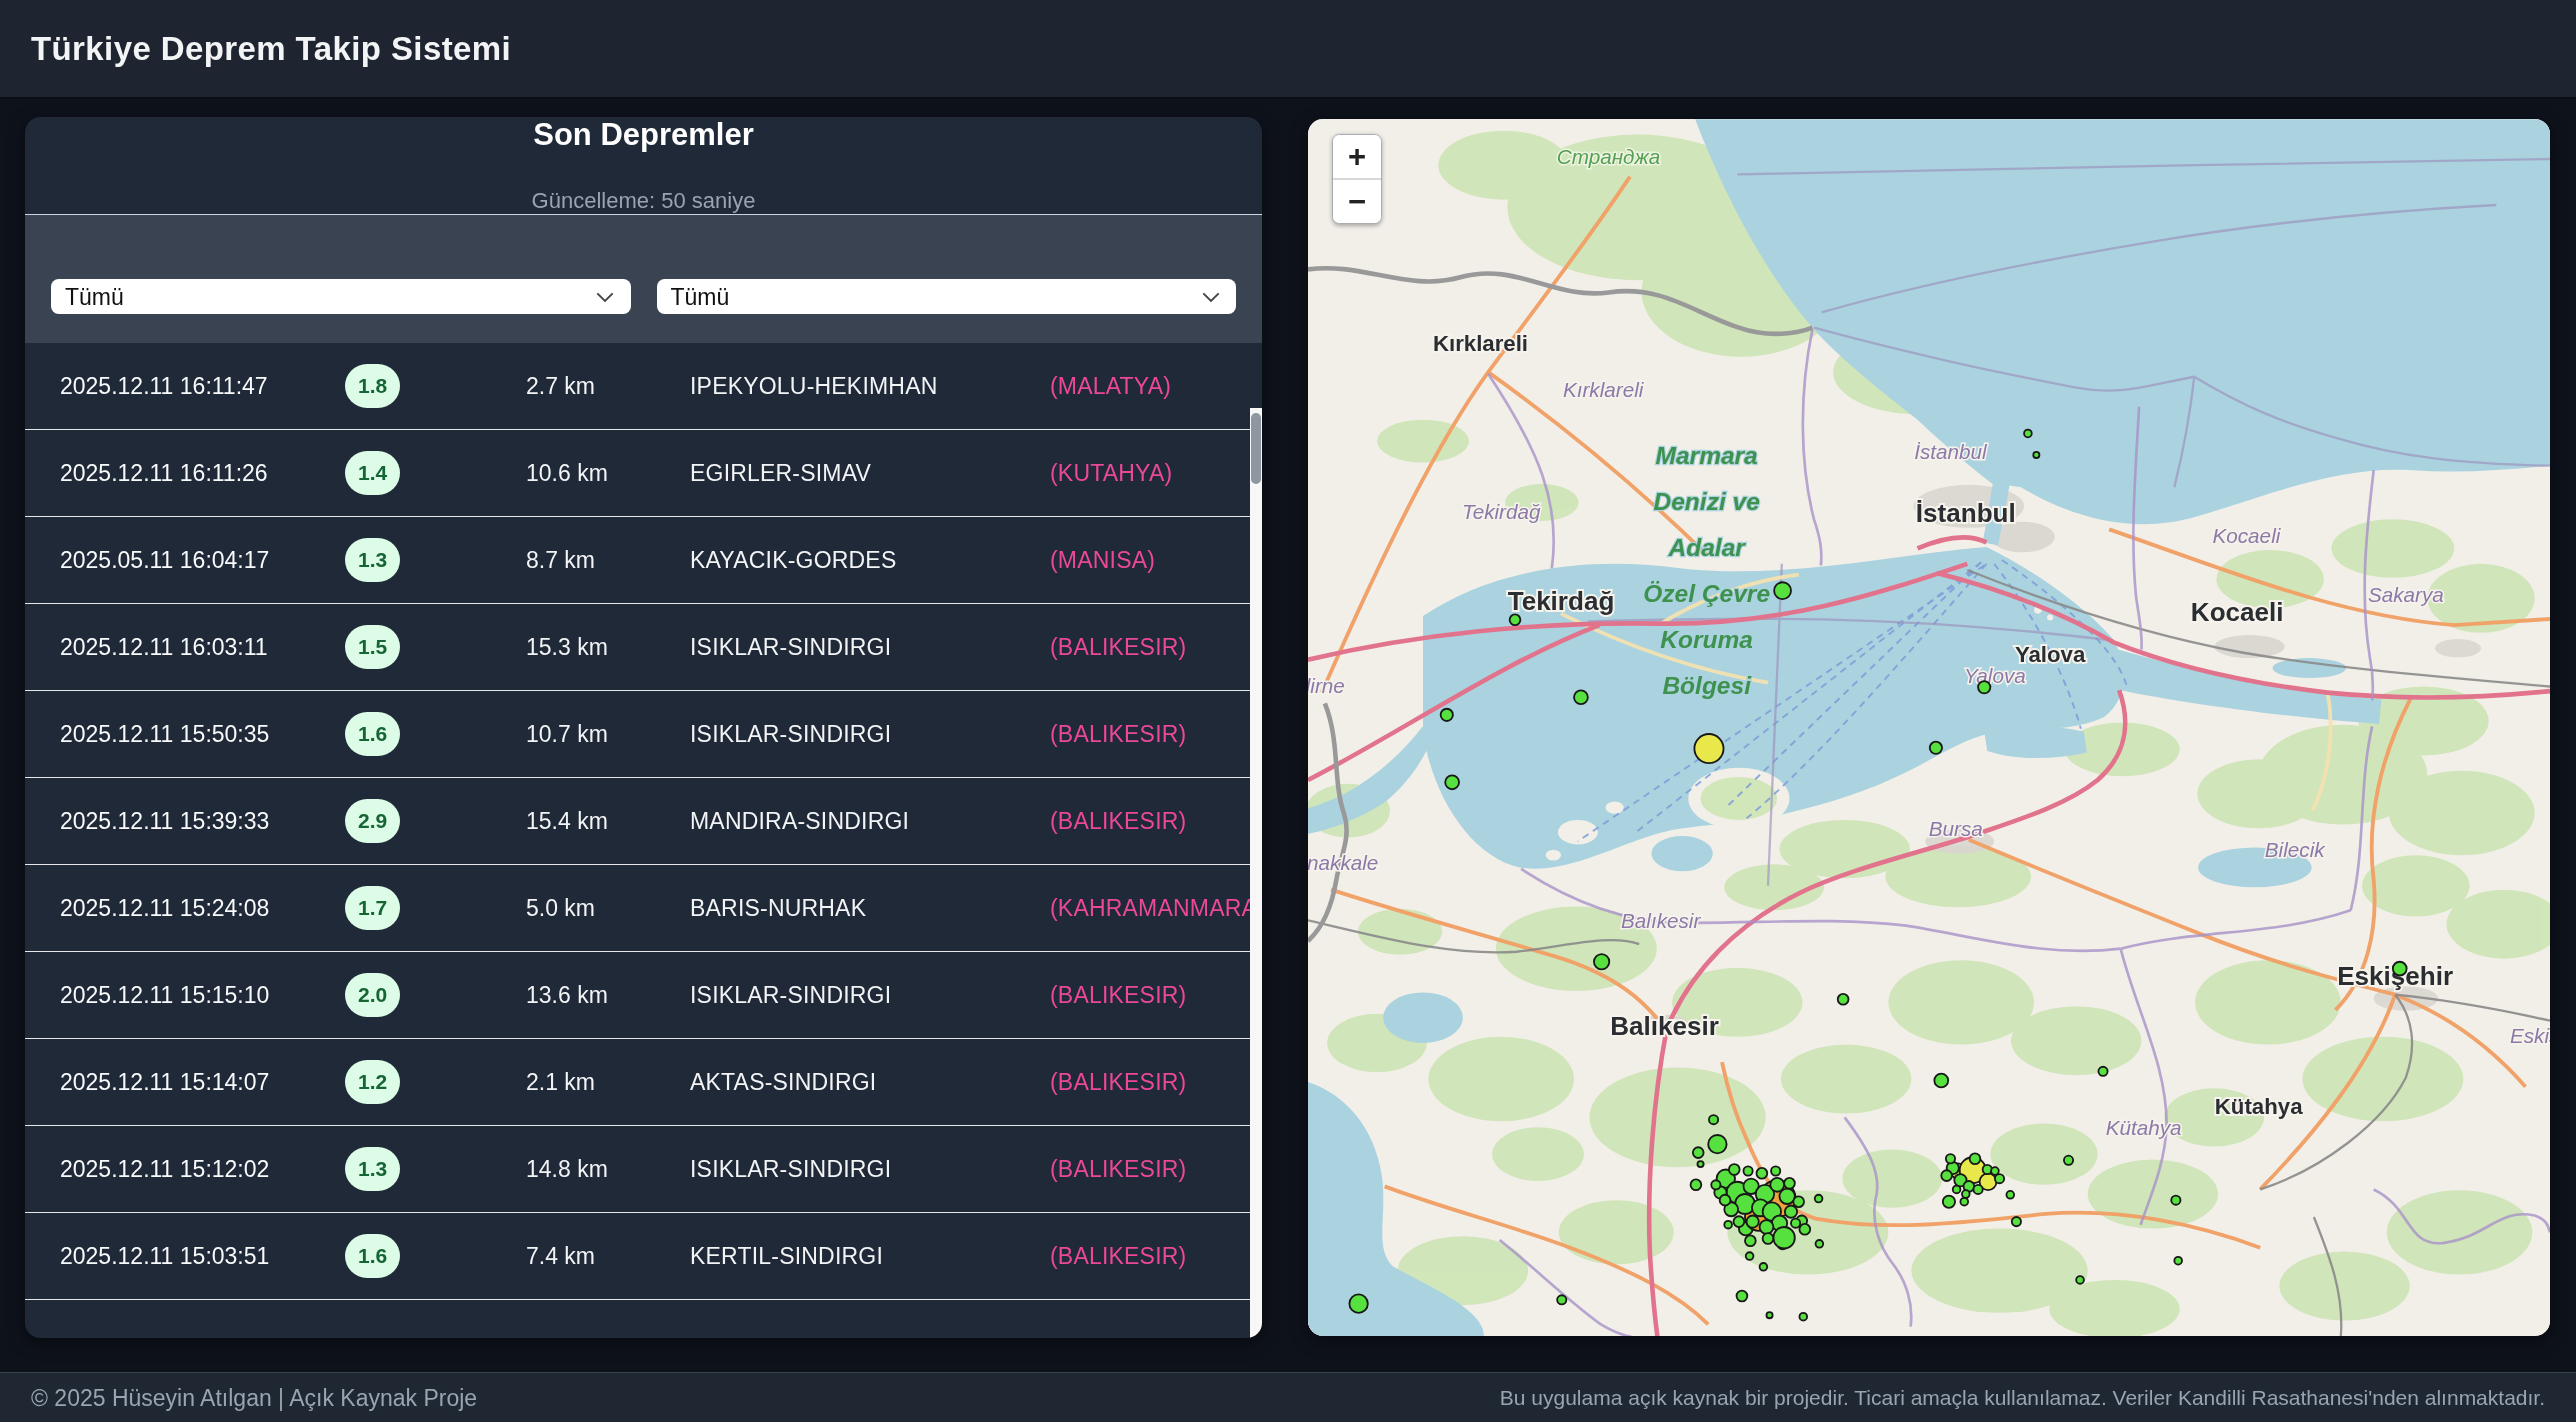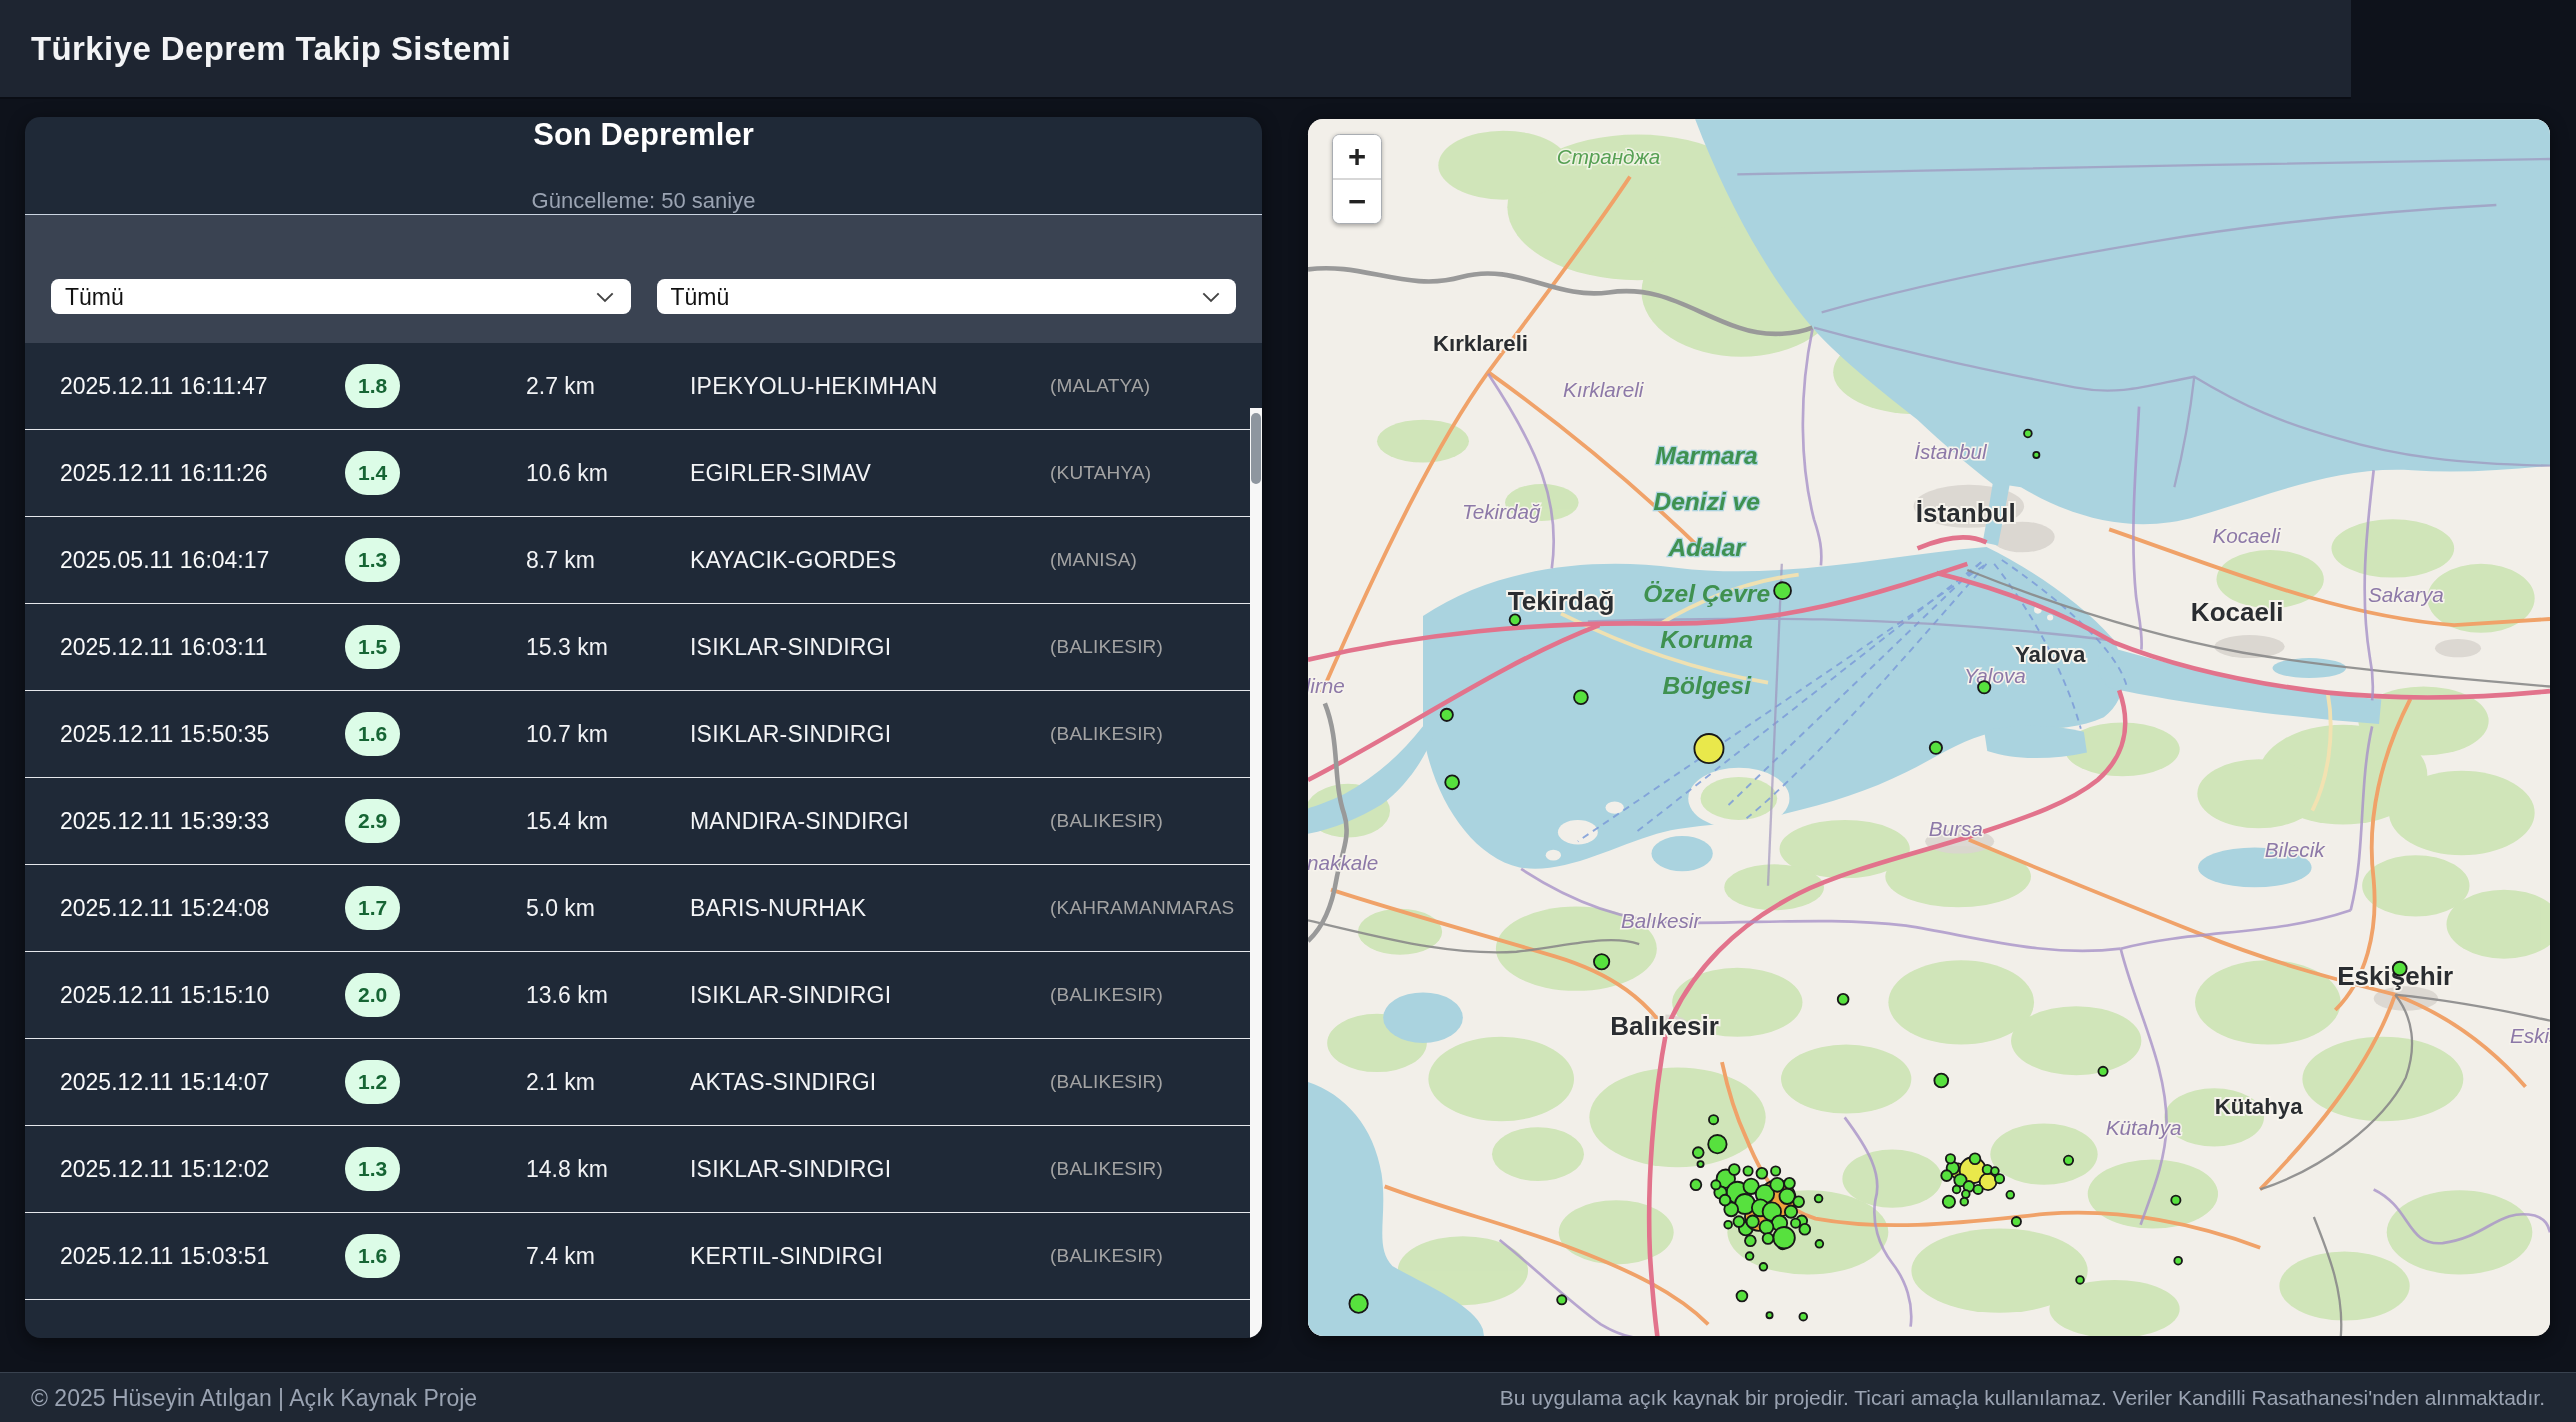--- a/index.html
+++ b/index.html
@@ -1,39 +1,39 @@
 <!DOCTYPE html>
 <html style="font-size:12.3px"><head>
 <meta charset="utf-8">
 <style>
   html,body{margin:0;padding:0;background:#0e121b;font-family:"Liberation Sans","DejaVu Sans",sans-serif;}
   #stage{position:relative;width:2576px;height:1423px;background:#0e121b;overflow:hidden;}
 
   
-  .topbar{position:absolute;left:0;top:0;width:2351px;height:97px;background:#1e2531;display:flex;align-items:center;border-bottom:2.3px solid #0a0d14;}
+  .topbar{position:absolute;left:0;top:0;width:2576px;height:97px;background:#1e2531;display:flex;align-items:center;border-bottom:2.3px solid #0a0d14;}
   .topbar h1{margin:0 0 0 31px;font-size:33px;font-weight:700;color:#f3f4f6;letter-spacing:0.4px;}
 
   
   .panel{position:absolute;left:25px;top:117px;width:1237px;height:1221px;background:#1f2937;border-radius:15.3px;overflow:hidden;box-shadow:0 4.6px 18.4px rgba(0,0,0,.45);}
   .panel-head{height:98px;display:flex;align-items:center;justify-content:space-between;padding:0 28px;border-bottom:1.5px solid #cbd5e1;box-sizing:border-box;flex-direction:column;}
   .panel-head h2{margin:0;font-size:31px;font-weight:700;color:#fff;}
   .update{font-size:22px;color:#9aa3b2;}
   .filters{height:128px;background:#3a4352;box-sizing:border-box;padding:64px 26px 0 26px;display:flex;gap:26px;}
   .sel{position:relative;flex:1;}
   .sel select{appearance:none;-webkit-appearance:none;width:100%;height:35px;border:none;border-radius:7.7px;background:#fff;color:#111;font-size:23px;padding:0 43px 0 14px;font-family:inherit;}
   .sel .chev{position:absolute;right:15.3px;top:12.3px;pointer-events:none;}
   .thead{height:64px;background:#3a4352;display:grid;grid-template-columns:285px 181px 164px 360px 1fr;align-items:center;padding-left:35px;box-sizing:border-box;border-bottom:1.5px solid #e5e7eb;}
   .thead span{font-size:21px;color:#9aa3b2;letter-spacing:0.8px;}
   .rows{position:relative;}
   .row{display:grid;grid-template-columns:285px 181px 164px 360px 1fr;align-items:center;padding-left:35px;box-sizing:border-box;height:87px;border-bottom:1.5px solid #e5e7eb;background:#1f2937;}
   .c-time{font-size:23px;color:#f9fafb;}
   .badge{display:inline-block;min-width:23px;text-align:center;background:#dcfce7;color:#166534;font-size:21px;font-weight:700;border-radius:766px;padding:10px 13px;}
   .c-depth,.c-place{font-size:23px;color:#f3f4f6;}
   .c-place{font-weight:500;letter-spacing:0.2px;}
-  .c-city{font-size:19px;color:#a3a3a3;letter-spacing:0.2px;}
+  .c-city{font-size:23px;color:#ec4899;letter-spacing:0.2px;}
   .scrollbar{position:absolute;right:0;top:291px;width:12.3px;height:931px;background:#f7f7f7;}
   .scrollbar .thumb{position:absolute;left:0.8px;top:4.6px;width:10.7px;height:71px;background:#8e969f;border-radius:6.1px;}
 
   
   .map{position:absolute;left:1308px;top:119px;width:1242px;height:1217px;border-radius:15.3px;overflow:hidden;background:#f2efe9;box-shadow:0 4.6px 18.4px rgba(0,0,0,.45);}
   .map svg{display:block;}
   .zoomctl{position:absolute;left:24px;top:15.3px;width:48px;background:#fff;border:1.5px solid #a9adb2;border-radius:7.7px;overflow:hidden;box-shadow:0 1.5px 4.6px rgba(0,0,0,.3);z-index:5;}
   .zoomctl button{display:block;width:100%;height:43px;border:none;background:#fff;font-size:31px;font-weight:700;color:#222;line-height:1;cursor:pointer;font-family:inherit;padding:0;}
   .zoomctl .divider{height:1.5px;background:#d7d7d7;}
 

